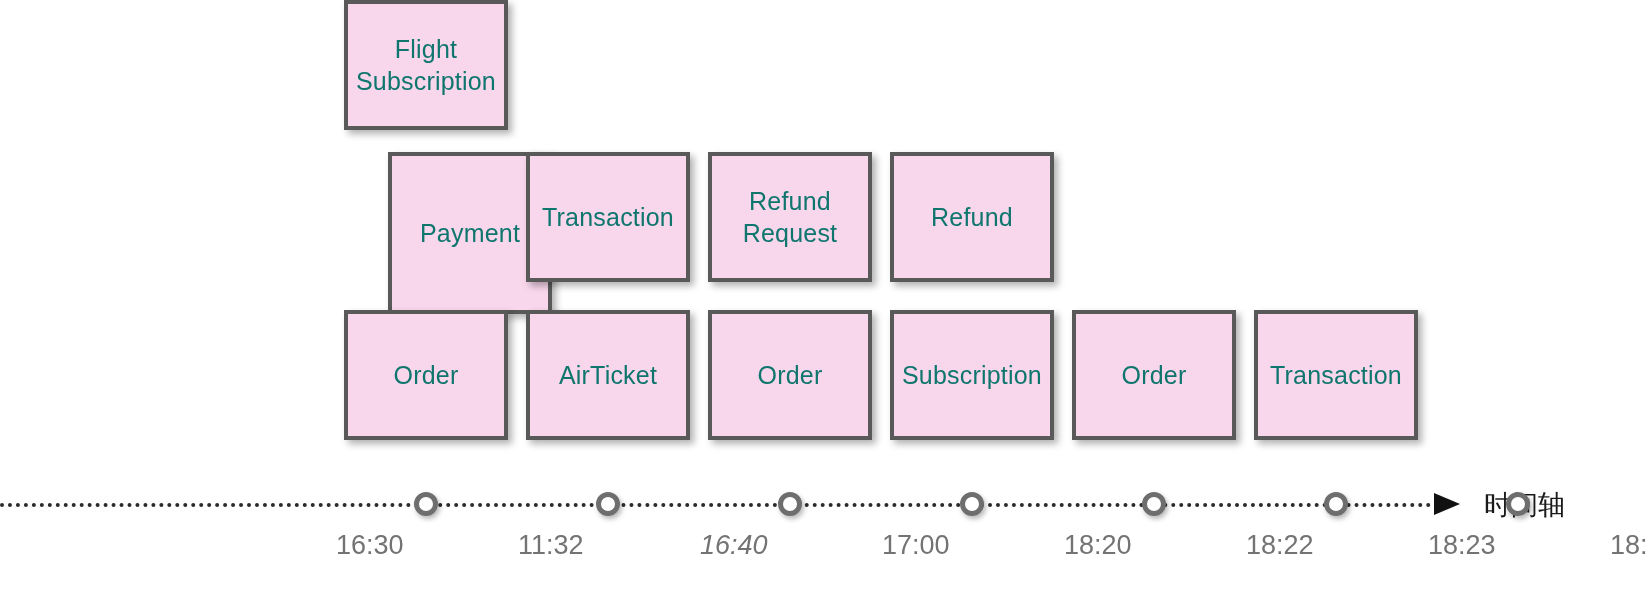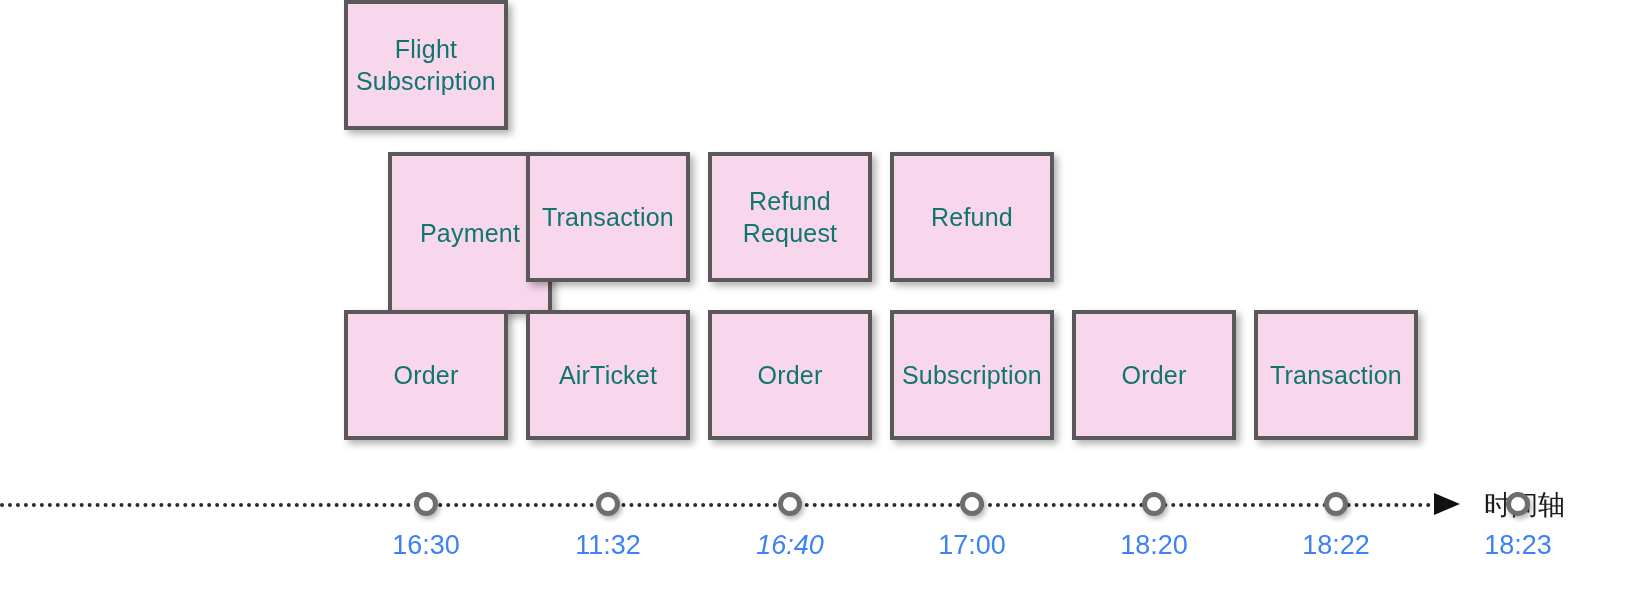--- a/index.html
+++ b/index.html
@@ -77,23 +77,23 @@
     border: 5px solid #6e6e6e;
     border-radius: 50%;
     background: #ffffff;
     box-shadow: 2px 3px 5px rgba(0,0,0,0.28);
     top: 492px;
   }
   .tick-label {
     position: absolute;
     top: 530px;
     width: 180px;
-    text-align: center;
+    text-align: left;
     font-size: 27px;
-    color: #3b82f6;
+    color: #737373;
     white-space: nowrap;
   }
 </style>
 </head>
 <body>
 
 <div id="canvas">
 
   <div id="nodes-layer">
       <div class="node" style="left: 344px; top: 0px; width: 164px; height: 130px;">Flight

